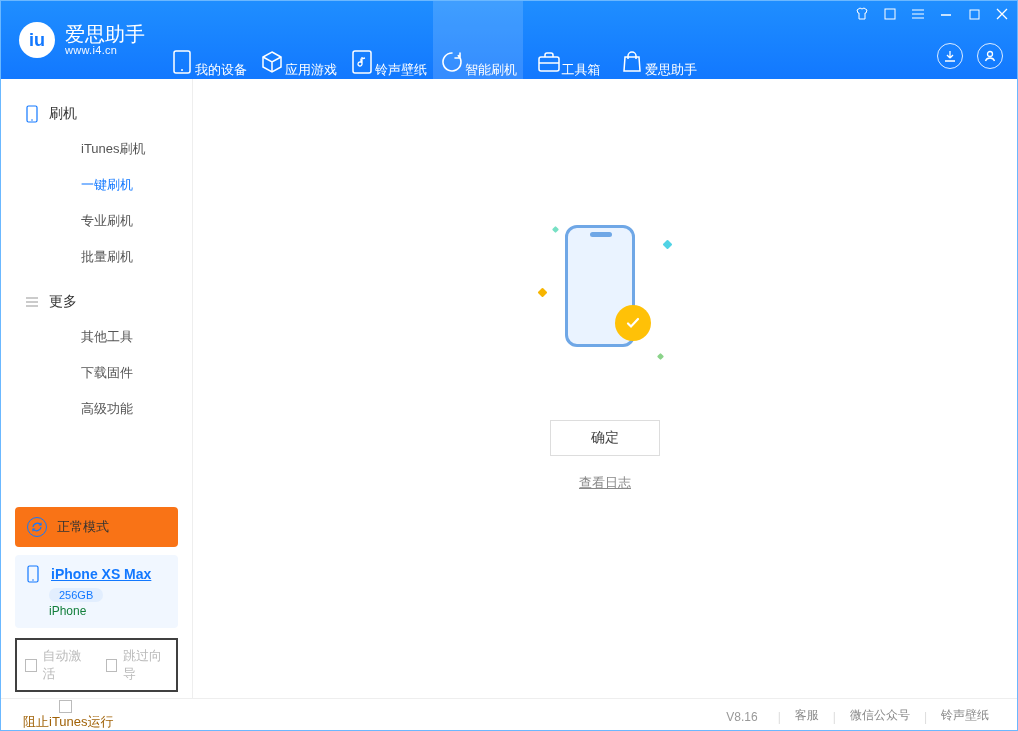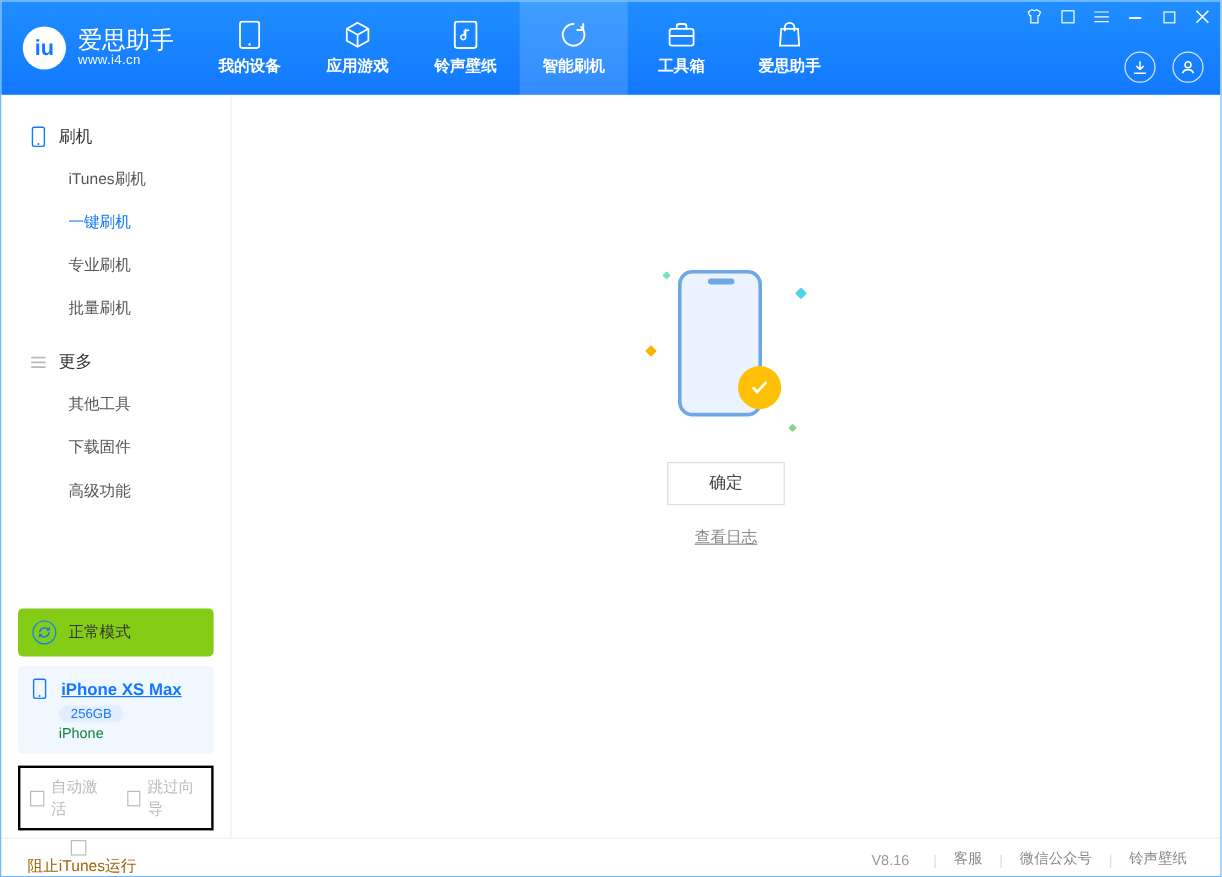--- a/index.html
+++ b/index.html
@@ -4,57 +4,57 @@
 <style>
 * { margin: 0; padding: 0; box-sizing: border-box; }
 body { font-family: "Microsoft YaHei", "PingFang SC", sans-serif; background: #fff; width: 1018px; height: 731px; overflow: hidden; border: 1px solid #6bb8ff; }
 .header { background: linear-gradient(180deg, #1f8eff 0%, #1278ff 100%); height: 78px; display: flex; align-items: stretch; position: relative; }
 .logo-area { display: flex; align-items: center; padding: 0 18px; }
 .logo-circle { width: 36px; height: 36px; border-radius: 50%; background: #fff; display: flex; align-items: center; justify-content: center; color: #1278ff; font-weight: bold; font-size: 18px; margin-right: 10px; }
 .logo-texts { color: #fff; }
 .logo-title { font-size: 20px; font-weight: normal; line-height: 1; }
 .logo-site { font-size: 11px; opacity: 0.95; letter-spacing: .3px; }
 .tabs { display: flex; align-items: stretch; flex: 1; }
-.tab { width: 90px; display: flex; flex-direction: column; align-items: center; justify-content: center; color: #fff; cursor: pointer; font-size: 13px; font-weight: bold; }
+.tab { width: 90px; display: flex; flex-direction: row; align-items: flex-end; justify-content: center; color: #fff; cursor: pointer; font-size: 13px; }
 .tab.active { background: rgba(255,255,255,0.15); }
 .tab-icon { width: 26px; height: 26px; margin-bottom: 4px; display: flex; align-items: center; justify-content: center; }
 .win-controls { position: absolute; right: 8px; top: 6px; display: flex; gap: 14px; color: #fff; }
 .win-btn { width: 14px; height: 14px; cursor: pointer; display: flex; align-items: center; justify-content: center; }
 .header-circles { position: absolute; right: 14px; bottom: 10px; display: flex; gap: 14px; }
 .circ-btn { width: 26px; height: 26px; border-radius: 50%; border: 1.5px solid rgba(255,255,255,0.85); display: flex; align-items: center; justify-content: center; cursor: pointer; color: #fff; }
 .content { display: flex; height: calc(731px - 78px - 34px); }
 .sidebar { width: 192px; border-right: 1px solid #eee; padding-top: 18px; position: relative; }
 .sb-section-title { display: flex; align-items: center; padding: 8px 24px; color: #333; font-size: 14px; }
 .sb-section-title .ico { width: 14px; height: 18px; margin-right: 10px; display: inline-flex; align-items: center; justify-content: center; }
-.sb-item { padding: 9px 24px 9px 56px; font-size: 13px; color: #555; cursor: pointer; }
+.sb-item { padding: 9px 24px 9px 80px; font-size: 13px; color: #555; cursor: pointer; }
 .sb-item.active { color: #1278ff; }
 .sb-more { margin-top: 10px; }
 .sidebar-bottom { position: absolute; bottom: 6px; left: 0; right: 0; padding: 0 14px; }
-.mode-card { background: #84cc16; border-radius: 4px; padding: 10px 12px; display: flex; align-items: center; margin-bottom: 8px; color: #333; font-size: 13px; }
+.mode-card { background: #f97316; border-radius: 4px; padding: 10px 12px; display: flex; align-items: center; margin-bottom: 8px; color: #333; font-size: 13px; }
 .mode-icon { width: 20px; height: 20px; border-radius: 50%; border: 1.5px solid #1278ff; display: flex; align-items: center; justify-content: center; margin-right: 10px; }
 .dev-card { background: #f1f7ff; border-radius: 4px; padding: 10px 12px; color: #333; font-size: 13px; }
 .dev-name { font-weight: bold; color: #1278ff; font-size: 14px; display: flex; align-items: center; text-decoration: underline; }
 .dev-name .ico { width: 14px; height: 18px; margin-right: 10px; display: inline-flex; }
 .chip { display: inline-block; background: #e2eefe; color: #1278ff; border-radius: 10px; padding: 1px 10px; font-size: 11px; margin: 5px 0 2px 22px; }
 .dev-sub { color: #15803d; font-size: 12px; margin-left: 22px; }
-.red-box { border: 2px solid #000000; padding: 7px 8px; display: flex; gap: 18px; margin-top: 10px; }
+.red-box { border: 2px solid #404040; padding: 7px 8px; display: flex; gap: 18px; margin-top: 10px; }
 .cb-row { display: flex; align-items: center; color: #bbb; font-size: 13px; }
 .cb { width: 13px; height: 13px; border: 1px solid #bbb; margin-right: 6px; }
 .main { flex: 1; display: flex; flex-direction: column; align-items: center; padding-top: 140px; }
 .illus { width: 160px; height: 140px; position: relative; margin-bottom: 26px; }
 .phone { position: absolute; left: 40px; top: 6px; width: 70px; height: 122px; border: 3px solid #6fa7e6; border-radius: 12px; background: #eaf3ff; }
 .phone::after { content: ""; position: absolute; left: 22px; top: 4px; width: 22px; height: 5px; border-radius: 3px; background: #6fa7e6; }
 .check-badge { position: absolute; right: 34px; bottom: 18px; width: 36px; height: 36px; border-radius: 50%; background: #ffc107; display: flex; align-items: center; justify-content: center; }
 .spark { position: absolute; width: 7px; height: 7px; transform: rotate(45deg); background: #62d39c; border-radius: 1px; }
 .spark.s1 { left: 14px; top: 70px; background: #f7b500; }
 .spark.s2 { right: 14px; top: 22px; background: #51d3e5; }
 .spark.s3 { right: 22px; bottom: 0; background: #8bd38a; width: 5px; height: 5px; }
 .spark.s4 { left: 28px; top: 8px; background: #77e0c4; width: 5px; height: 5px; }
 .msg { font-size: 20px; color: #333; letter-spacing: 1px; margin-bottom: 30px; }
-.ok-btn { width: 98px; height: 36px; border: 1px solid #ddd; background: #fff; font-size: 14px; cursor: pointer; color: #444; }
+.ok-btn { width: 110px; height: 36px; border: 1px solid #ddd; background: #fff; font-size: 14px; cursor: pointer; color: #444; margin-top: 35px; }
 .log-link { margin-top: 18px; font-size: 13px; color: #888; text-decoration: underline; cursor: pointer; }
 .footer { height: 34px; border-top: 1px solid #eee; display: flex; align-items: center; padding: 0 22px; font-size: 12px; color: #888; }
 .f-left { display: flex; align-items: center; color: #a16207; flex-direction: column; }
 .f-left .cb { margin-right: 6px; }
 .f-right { margin-left: auto; display: flex; align-items: flex-end; gap: 8px; }
 .f-ver { color: #999; margin-right: 12px; }
 .f-link { color: #888; cursor: pointer; padding: 0 6px; }
 .f-sep { color: #ddd; }
 </style>
 </head>

